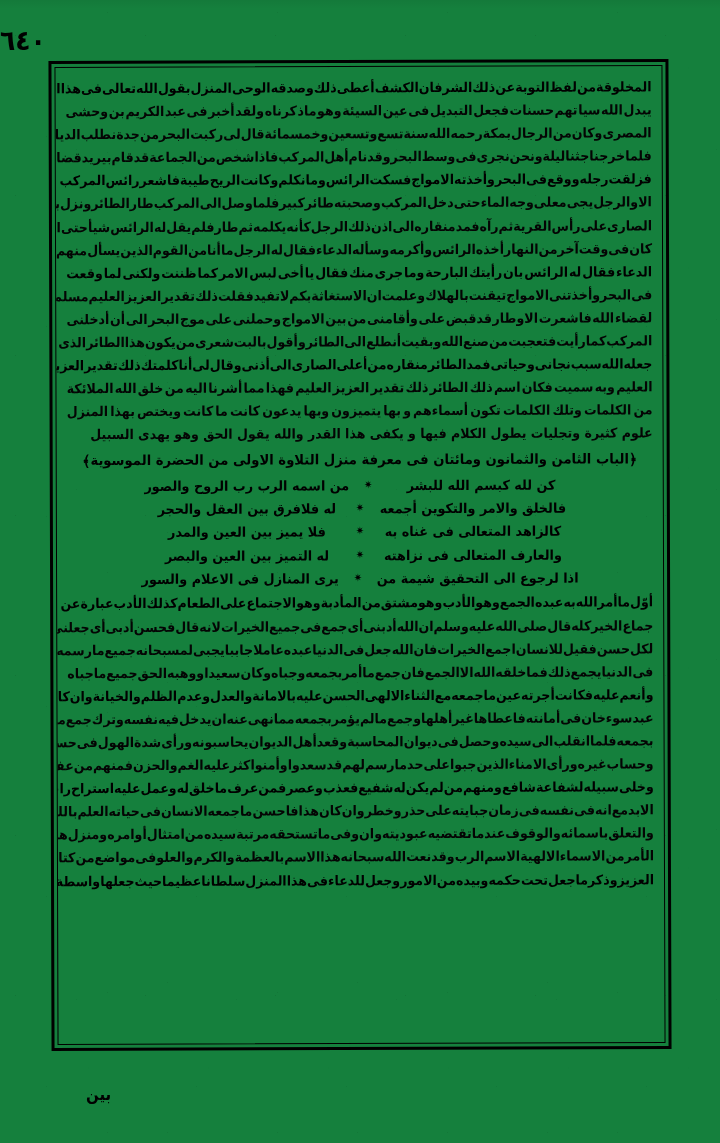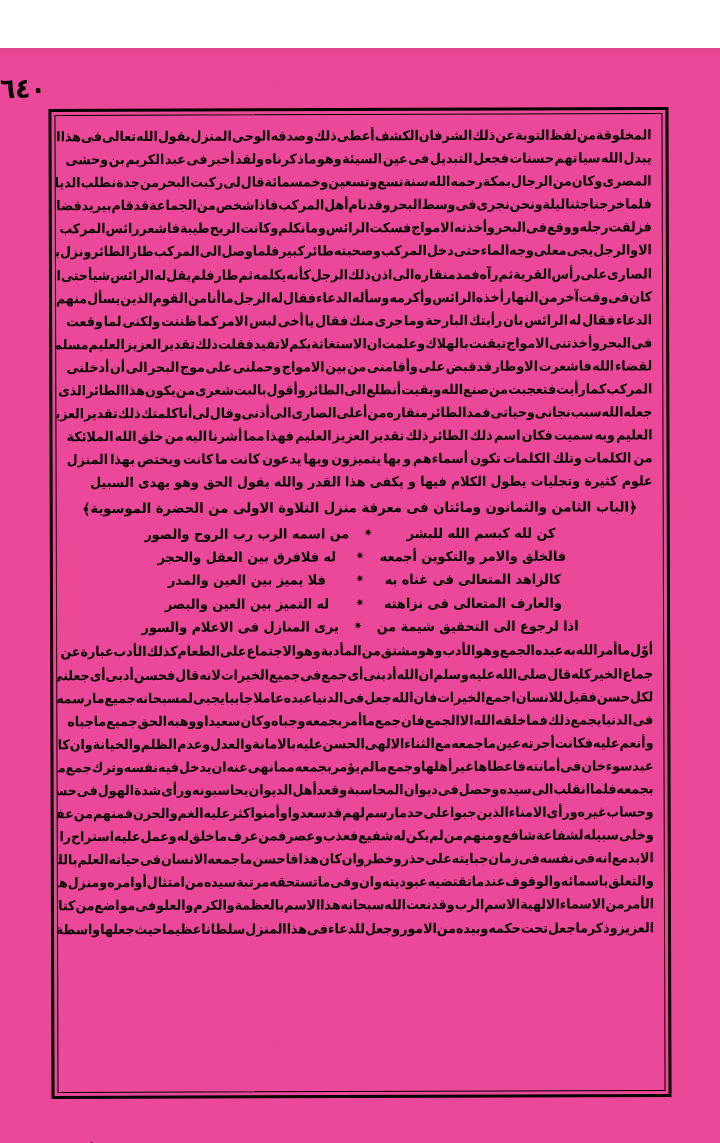--- a/index.html
+++ b/index.html
@@ -15,22 +15,21 @@
     overflow: hidden;
     font-family: "DejaVu Sans", "Liberation Sans", sans-serif;
     color: #000000;
     -webkit-font-smoothing: none;
   }
 
   
   .scan-page {
     position: absolute;
     inset: 0;
-    background: #ec4899;
-    margin-top: 48px;
+    background: #15803d;
   }
 
   
   .scan-noise {
     position: absolute;
     inset: 0;
     pointer-events: none;
     opacity: .30;
     background-image:
       radial-gradient(circle at 12% 22%, rgba(0,0,0,.30) 0.6px, transparent 0.7px),

